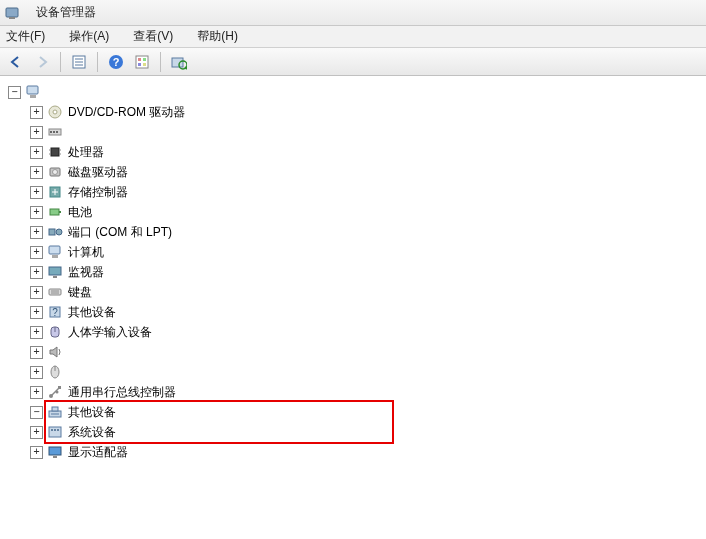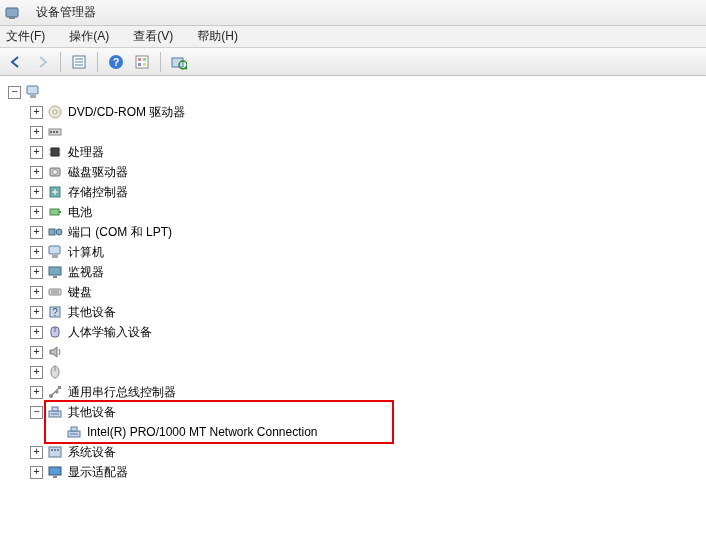--- a/index.html
+++ b/index.html
@@ -384,30 +384,20 @@
         <span class="expander">−</span>
         <span class="dev-icon">
           <svg width="16" height="16">
             <rect x="2" y="7" width="12" height="6" fill="#c8d8e8" stroke="#5a7aa0"></rect>
             <rect x="5" y="3" width="6" height="4" fill="#c8d8e8" stroke="#5a7aa0"></rect>
             <line x1="4" y1="10" x2="12" y2="10" stroke="#5a7aa0"></line>
           </svg>
         </span>
         <span class="label">其他设备</span>
       </div>
-      <div class="child-row" id="network-child-0">
-        <span class="dev-icon">
-          <svg width="16" height="16">
-            <rect x="2" y="7" width="12" height="6" fill="#c8d8e8" stroke="#5a7aa0"></rect>
-            <rect x="5" y="3" width="6" height="4" fill="#c8d8e8" stroke="#5a7aa0"></rect>
-            <line x1="4" y1="10" x2="12" y2="10" stroke="#5a7aa0"></line>
-          </svg>
-        </span>
-        <span class="label">Intel(R) PRO/1000 MT Network Connection</span>
-      </div>
       <div class="cat-row">
         <span class="expander">+</span>
         <span class="dev-icon">
           <svg width="16" height="16">
             <rect x="2" y="3" width="12" height="10" fill="#c8d8e8" stroke="#5a7aa0"></rect>
             <circle cx="5" cy="6" r="1" fill="#468"></circle>
             <circle cx="8" cy="6" r="1" fill="#468"></circle>
             <circle cx="11" cy="6" r="1" fill="#468"></circle>
           </svg>
         </span>

